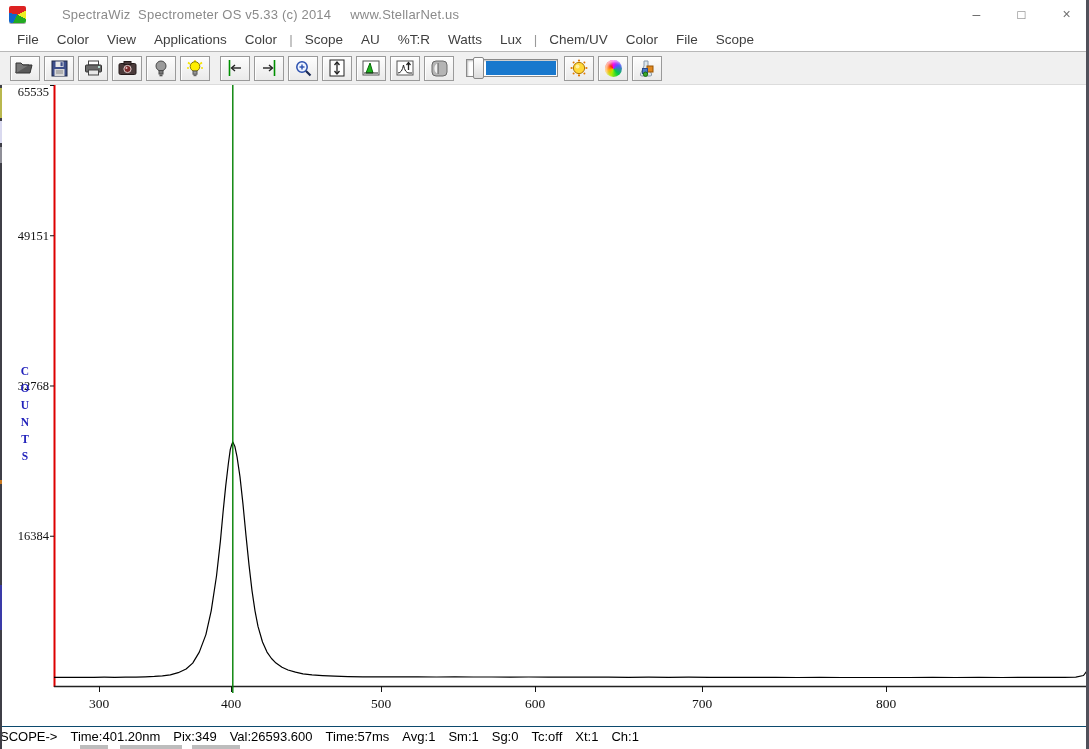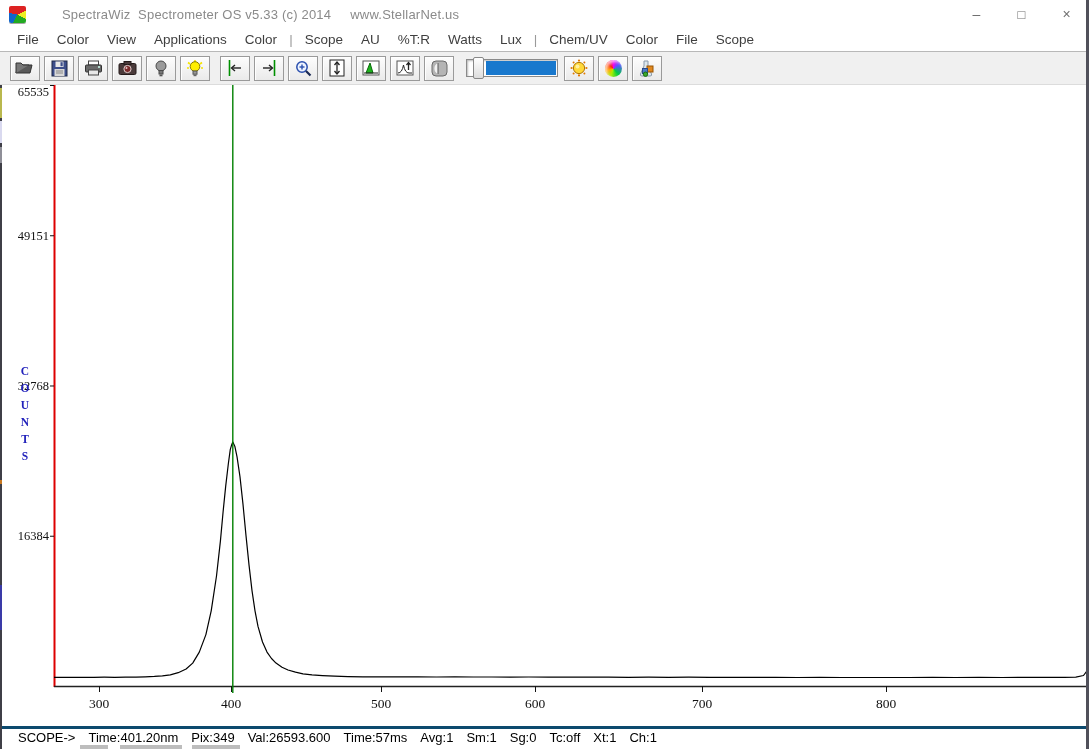--- a/index.html
+++ b/index.html
@@ -45,21 +45,21 @@
 
   
   .chart-region { position:absolute; left:14px; top:85px; width:1086px; height:641px; background:#fff; }
   #spectrum-svg { position:absolute; left:0; top:0; }
   .y-axis-title { position:absolute; left:4px; top:278px; width:14px; }
   .y-axis-title div { height:17px; line-height:17px; text-align:center; font-family:"Liberation Serif","DejaVu Serif",serif;
                       font-weight:bold; font-size:11.5px; color:#2222bb; }
 
   
   .statusbar { position:absolute; left:0; top:726px; width:100%; height:20px; background:#fff;
-               border-top:3px solid #0c4a6e; display:flex; align-items:center; padding-left:18px; }
+               border-top:1px solid #0c4a6e; display:flex; align-items:center; padding-left:0; }
   .statusbar span { font-size:13px; color:#000; margin-right:13px; white-space:nowrap; }
 
   
   .edge-right { position:absolute; right:0; top:0; width:3px; height:100%; background:#50505a; }
   .edge-left  { position:absolute; left:0; top:85px; width:2px; bottom:0; background:#3f3f47; }
   .edge-left i { position:absolute; left:0; width:2px; display:block; }
   .frag-strip { position:absolute; left:80px; top:745px; height:4px; width:300px; }
   .frag-strip i { position:absolute; top:0; height:4px; background:#9a9a9a; opacity:.65; display:block; }
 </style>
 </head>

